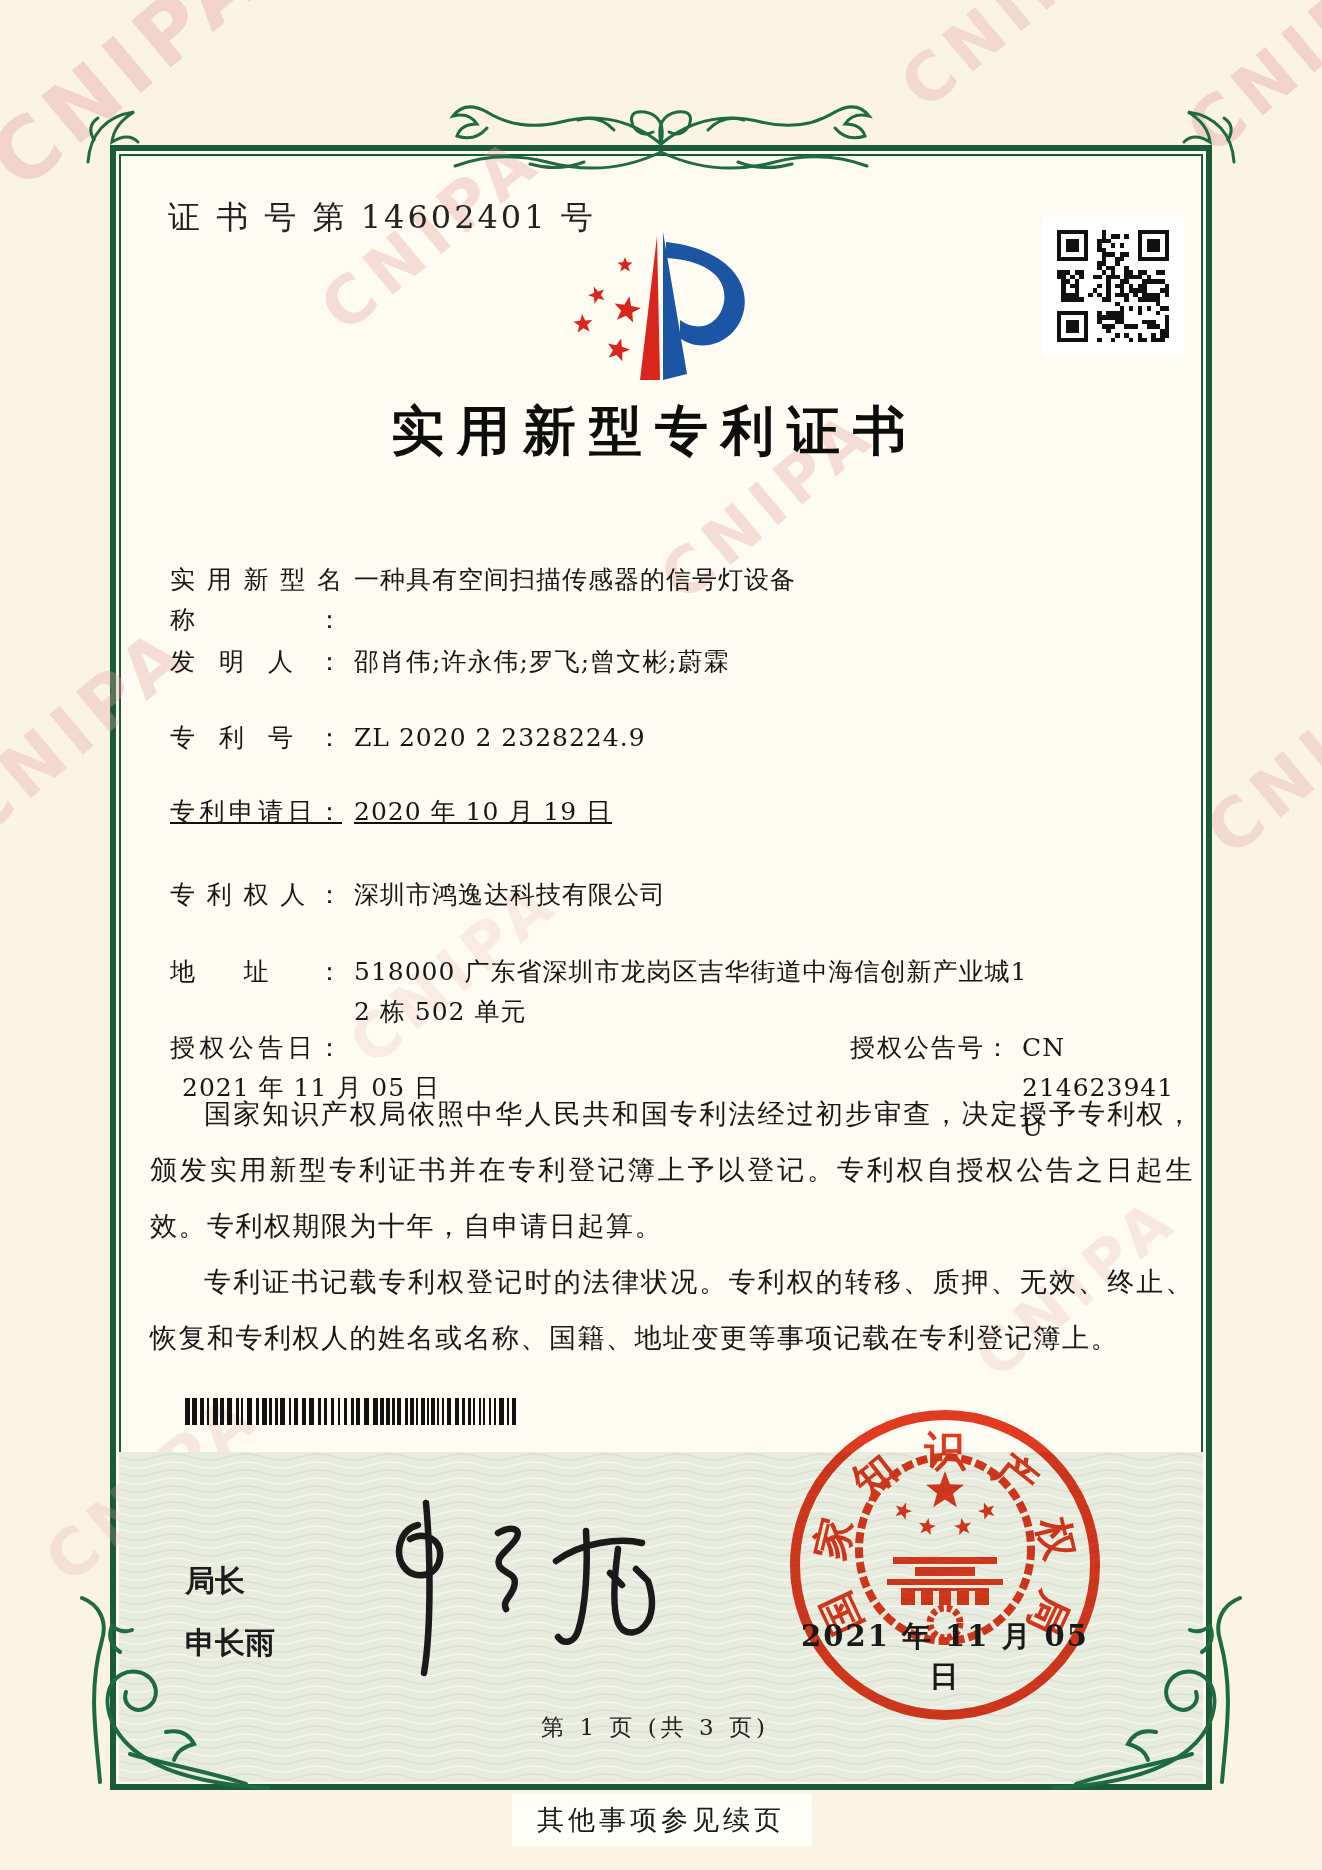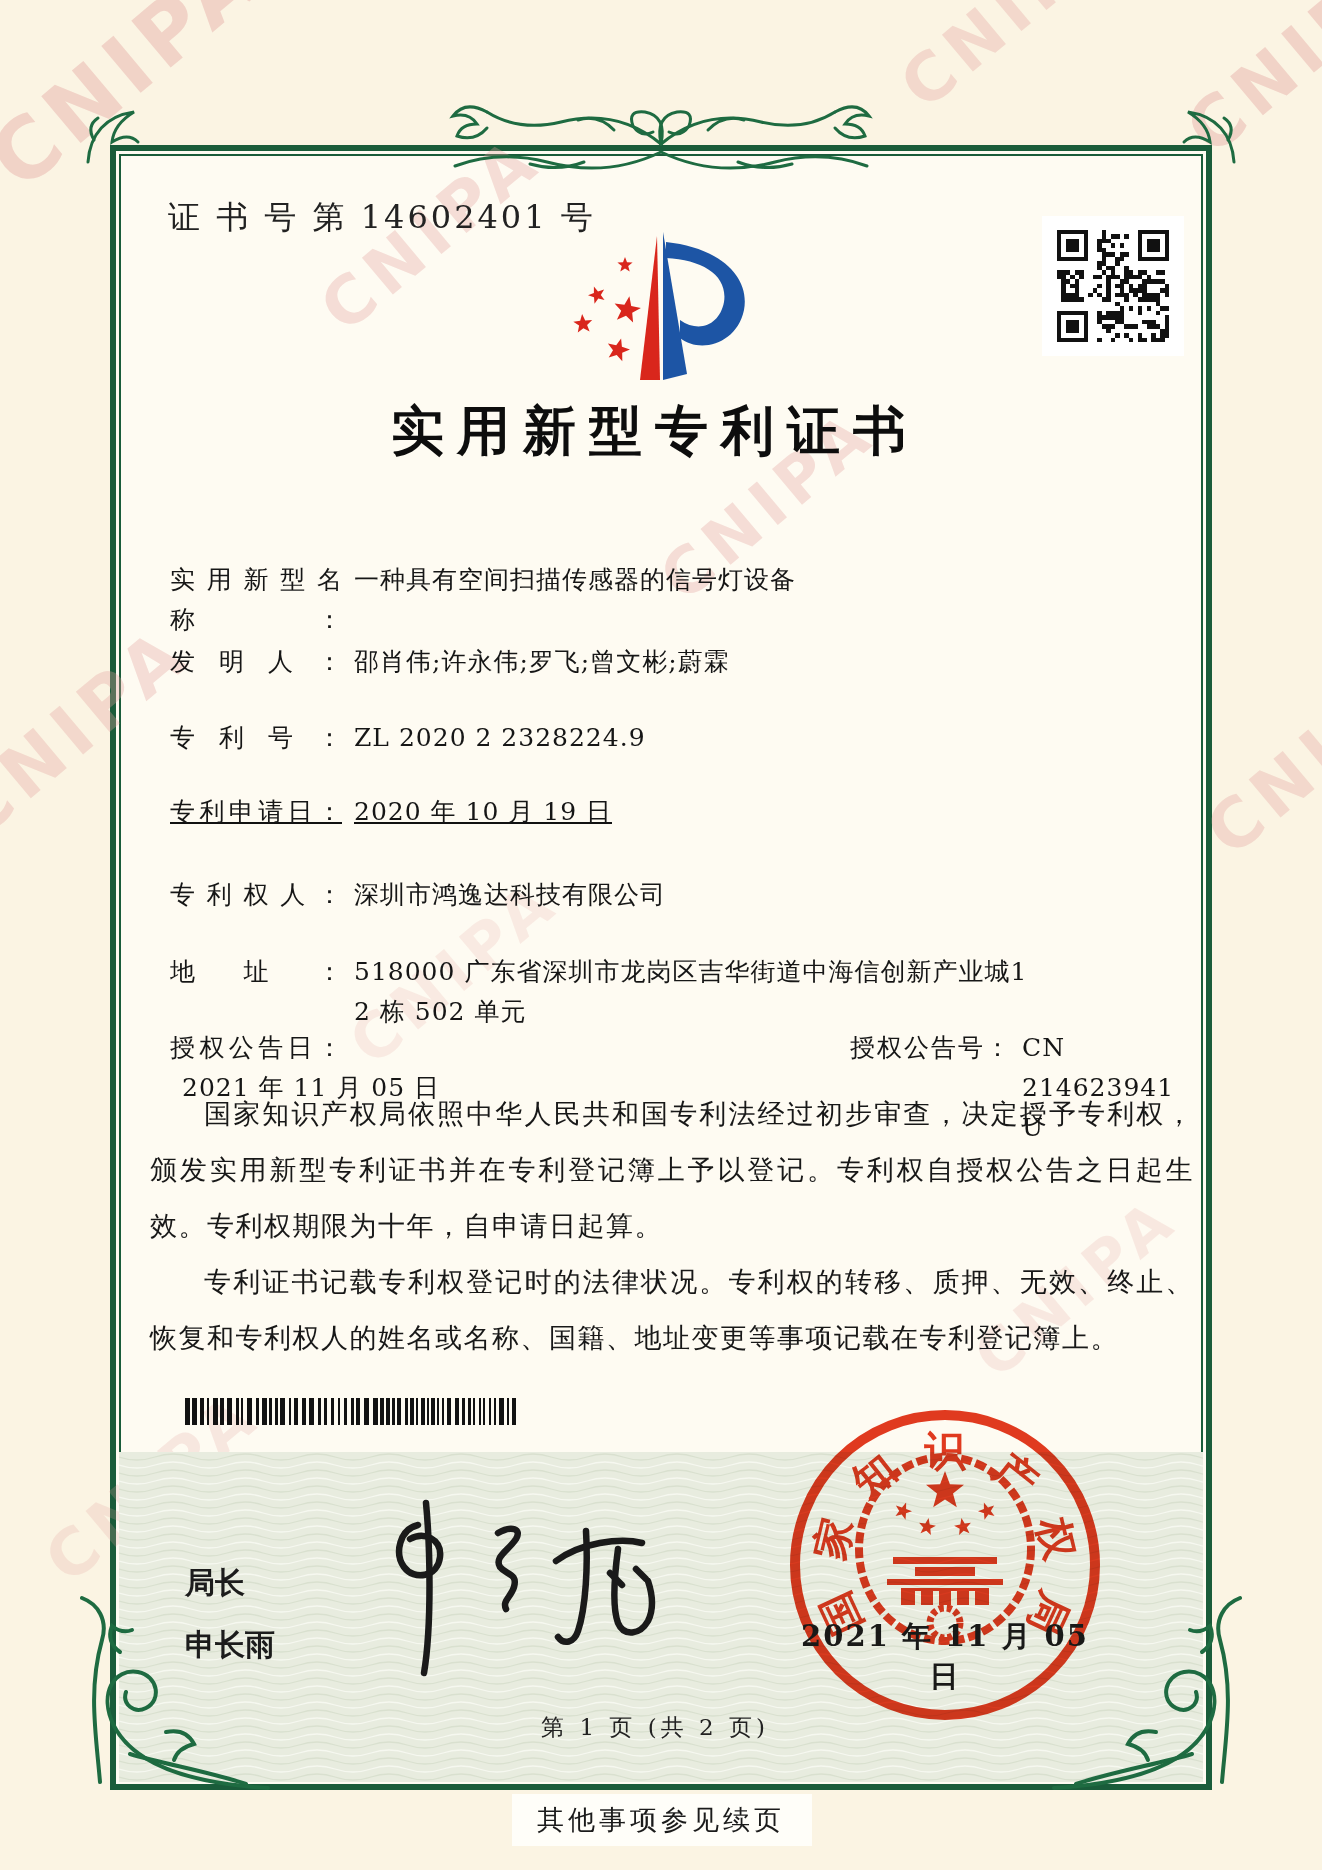--- a/index.html
+++ b/index.html
@@ -49,21 +49,21 @@
   .grant-col2 .field-label{width:160px;}
   
   .body-text{
     position:absolute;z-index:2;left:150px;top:1086px;width:1044px;
     font-size:27px;line-height:56px;text-align:justify;color:#181818;
   }
   .body-text p{margin:0;text-indent:2em;letter-spacing:1.5px;}
   
   .barcode{position:absolute;z-index:2;left:185px;top:1398px;width:342px;height:27px;display:flex;align-items:stretch;}
   .barcode div{background:#121212;}
-  .signoff{position:absolute;z-index:3;left:185px;top:1552px;font-family:Liberation Sans, sans-serif;font-weight:bold;font-size:30px;line-height:62px;color:#1c1c1c;}
+  .signoff{position:absolute;z-index:3;left:185px;top:1552px;font-family:Liberation Mono, monospace;font-weight:bold;font-size:30px;line-height:62px;color:#1c1c1c;}
   .signature{position:absolute;z-index:3;left:380px;top:1495px;}
   .seal{position:absolute;z-index:3;left:785px;top:1405px;width:320px;height:320px;mix-blend-mode:multiply;opacity:.97;}
   .seal-ring{position:absolute;inset:5px;border:10px solid #e03418;border-radius:50%;}
   .seal-char{position:absolute;left:50%;top:50%;color:#e03418;font-weight:bold;font-size:41px;font-family:"DejaVu Serif", serif;}
   .seal-emblem{position:absolute;left:50%;top:45%;transform:translate(-50%,-50%);}
   .seal-date{
     position:absolute;z-index:4;left:0;top:212px;width:100%;text-align:center;
     color:#131313;font-size:29px;letter-spacing:2px;font-weight:bold;
   }
   .page-indicator{position:absolute;z-index:2;left:110px;top:1712px;width:1090px;text-align:center;font-size:23px;letter-spacing:4px;color:#222;}
@@ -525,17 +525,17 @@
         <rect x="-30" y="42" width="6" height="14"></rect>
         <rect x="-12" y="42" width="6" height="14"></rect>
         <rect x="6" y="42" width="6" height="14"></rect>
         <rect x="24" y="42" width="6" height="14"></rect>
       </g>
       <circle cx="0" cy="74" r="15" fill="none" stroke="#e03418" stroke-width="7" stroke-dasharray="5 3"></circle>
     </svg>
     <div class="seal-date">2021 年 11 月 05 日</div>
   </div>
 
-  <div class="page-indicator">第 1 页 (共 2 页)</div>
+  <div class="page-indicator">第 1 页 (共 3 页)</div>
   <div class="note-bg"></div>
   <div class="continuation">其他事项参见续页</div>
 
 </div>
 
 </body></html>

